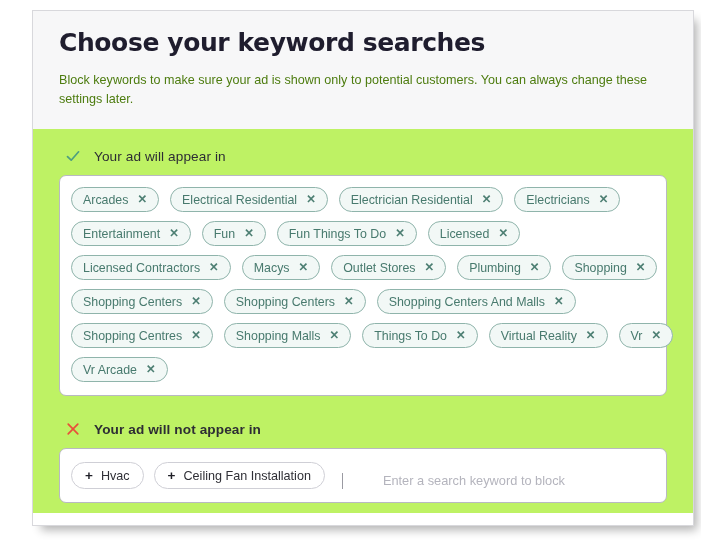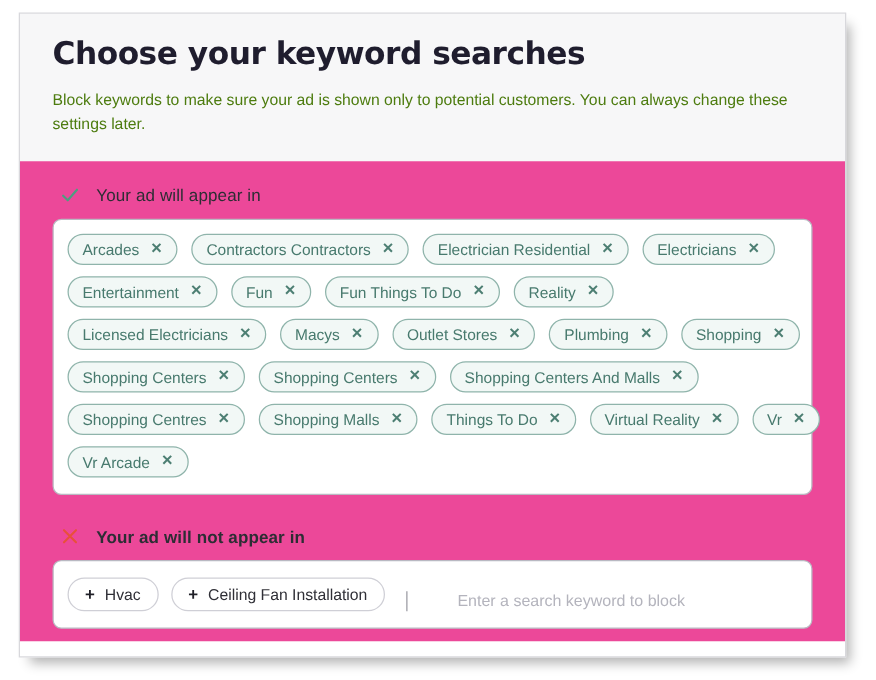--- a/index.html
+++ b/index.html
@@ -18,21 +18,21 @@
     position: relative;
     width: 701px;
     height: 544px;
     background: #ffffff;
     box-sizing: border-box;
   }
 
   
   .card {
     position: absolute;
-    left: 15px;
+    left: 32px;
     top: 10px;
     width: 662px;
     height: 516px;
     background: #ffffff;
     border: 1px solid #d8d8dc;
     box-shadow: 6px 7px 9px -3px rgba(0,0,0,0.30);
     box-sizing: border-box;
     overflow: hidden;
   }
 
@@ -56,21 +56,21 @@
   .page-desc {
     margin: 13px 0 0 0;
     font-size: 12.6px;
     line-height: 19px;
     color: #4d7c0f;
     max-width: 600px;
   }
 
   
   .card-body {
-    background: #ec4899;
+    background: #bef264;
     padding: 19px 26px 10px 26px;
     box-sizing: border-box;
   }
 
   .section-head {
     display: flex;
     align-items: center;
     gap: 13px;
     margin: 0 0 11px 6px;
   }
@@ -230,21 +230,21 @@
       </div>
 
       <div class="keyword-box">
         <div class="chip-rows" id="included-rows">
             <div class="chip-row">
               <span class="chip">
                 <span>Arcades</span>
                 <span class="chip-x">✕</span>
               </span>
               <span class="chip">
-                <span>Contractors Contractors</span>
+                <span>Electrical Residential</span>
                 <span class="chip-x">✕</span>
               </span>
               <span class="chip">
                 <span>Electrician Residential</span>
                 <span class="chip-x">✕</span>
               </span>
               <span class="chip">
                 <span>Electricians</span>
                 <span class="chip-x">✕</span>
               </span>
@@ -256,27 +256,27 @@
               </span>
               <span class="chip">
                 <span>Fun</span>
                 <span class="chip-x">✕</span>
               </span>
               <span class="chip">
                 <span>Fun Things To Do</span>
                 <span class="chip-x">✕</span>
               </span>
               <span class="chip">
-                <span>Reality</span>
-                <span class="chip-x">✕</span>
-              </span>
-            </div>
-            <div class="chip-row">
-              <span class="chip">
-                <span>Licensed Electricians</span>
+                <span>Licensed</span>
+                <span class="chip-x">✕</span>
+              </span>
+            </div>
+            <div class="chip-row">
+              <span class="chip">
+                <span>Licensed Contractors</span>
                 <span class="chip-x">✕</span>
               </span>
               <span class="chip">
                 <span>Macys</span>
                 <span class="chip-x">✕</span>
               </span>
               <span class="chip">
                 <span>Outlet Stores</span>
                 <span class="chip-x">✕</span>
               </span>

